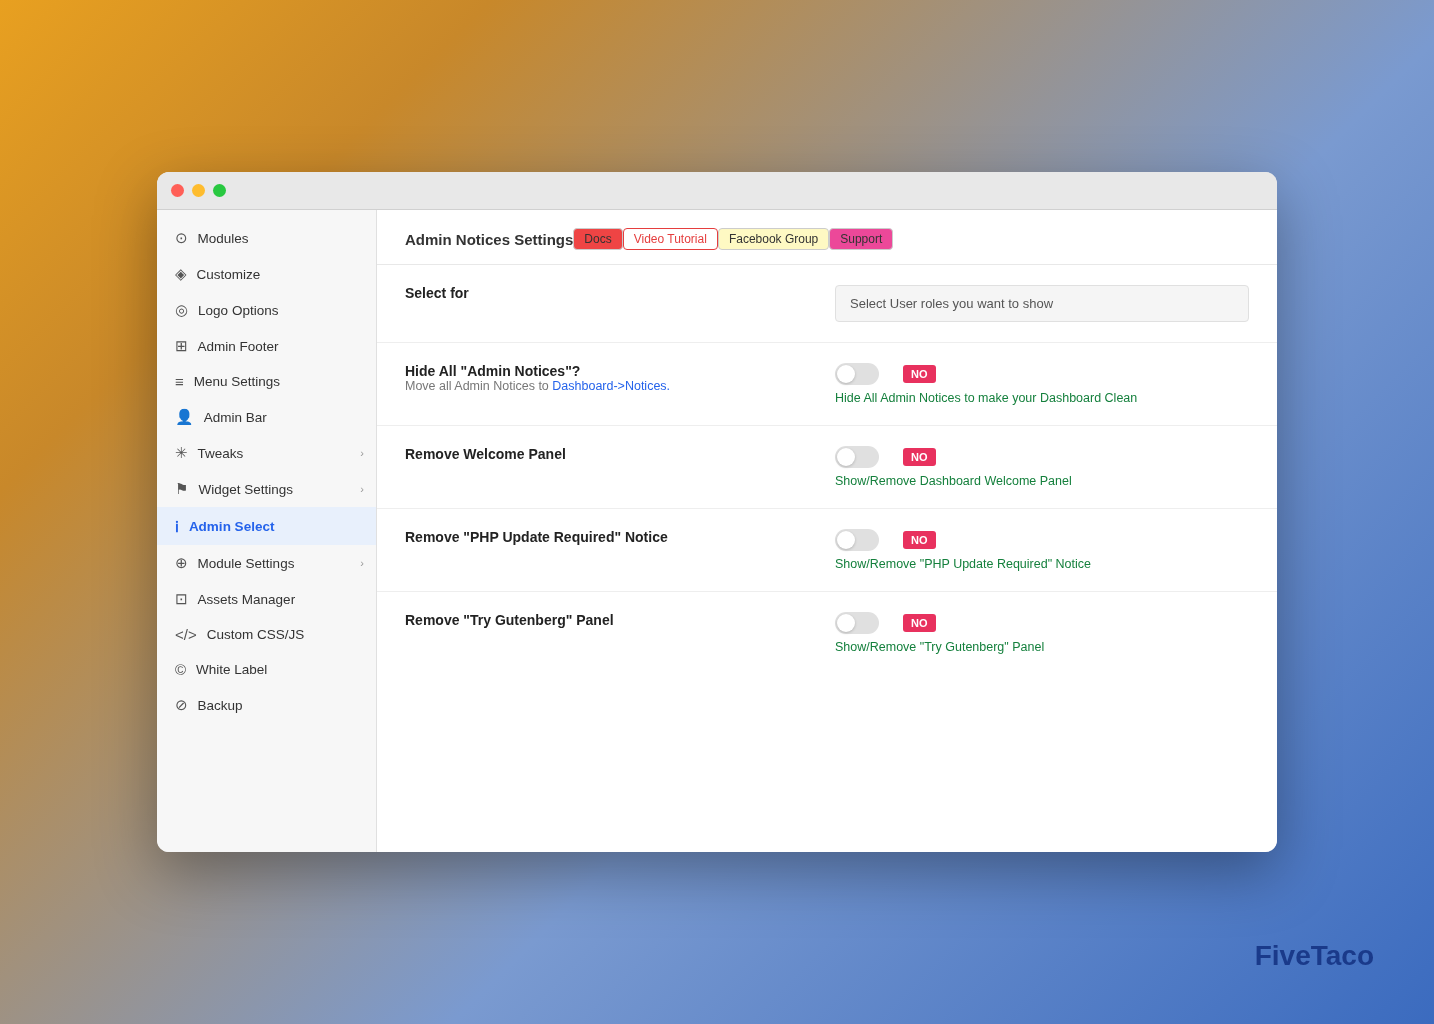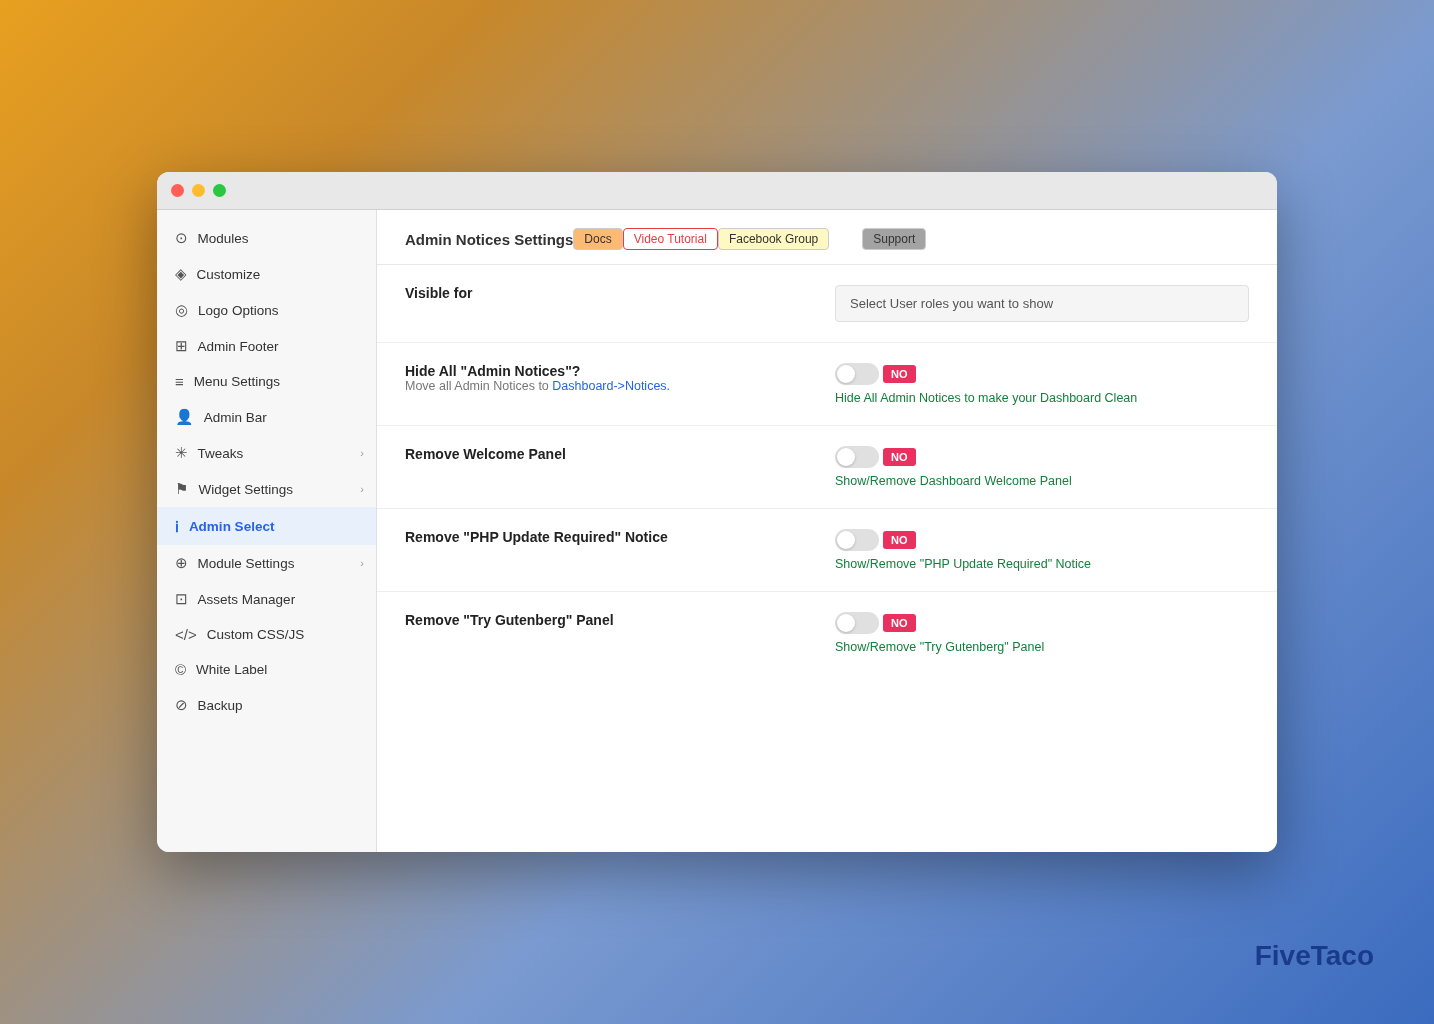--- a/index.html
+++ b/index.html
@@ -105,24 +105,24 @@
     }
     .tag-btn {
       padding: 3px 10px;
       border-radius: 4px;
       font-size: 12px;
       cursor: pointer;
       border: 1px solid #ccc;
       background: #f9f9f9;
       color: #333;
     }
-    .tag-btn.docs { border-color: #ccc; color: #333; background: #fdba74; }
+    .tag-btn.docs { border-color: #ccc; color: #333; background: #ef4444; }
     .tag-btn.video { border-color: #e53e3e; color: #e53e3e; background: #fff; }
     .tag-btn.facebook { border-color: #ccc; color: #333; background: #fef9c3; }
-    .tag-btn.support { border-color: #ccc; color: #333; background: #a3a3a3; margin-left: 33px; }
+    .tag-btn.support { border-color: #ccc; color: #333; background: #ec4899; }
     .settings-section {
       padding: 20px 28px;
       border-bottom: 1px solid #eeeeee;
       display: grid;
       grid-template-columns: 1fr 1fr;
       gap: 16px;
       align-items: start;
     }
     .settings-section:last-child { border-bottom: none; }
     .setting-label {
@@ -136,21 +136,21 @@
     }
     .setting-sublabel a { color: #2563eb; text-decoration: none; }
     .setting-right {
       display: flex;
       flex-direction: column;
       gap: 6px;
     }
     .toggle-row {
       display: flex;
       align-items: center;
-      gap: 4px;
+      gap: 24px;
     }
     .toggle-switch {
       width: 44px;
       height: 22px;
       background: #e0e0e0;
       border-radius: 11px;
       position: relative;
       cursor: pointer;
       flex-shrink: 0;
     }
@@ -267,21 +267,21 @@
 
       <button class="tag-btn docs">Docs</button>
           <button class="tag-btn video">Video Tutorial</button>
           <button class="tag-btn facebook">Facebook Group</button>
           <button class="tag-btn support">Support</button>
         </div>
       <div id="settings-container">
 
       <div class="settings-section">
             <div>
-              <div class="setting-label">Visible for</div>
+              <div class="setting-label">Select for</div>
             </div>
             <div class="setting-right">
               <div class="select-roles">Select User roles you want to show</div>
             </div>
           </div>
           <div class="settings-section">
             <div>
               <div class="setting-label">Hide All "Admin Notices"?</div>
               <div class="setting-sublabel">Move all Admin Notices to <a href="#">Dashboard-&gt;Notices.</a></div>
             </div>

